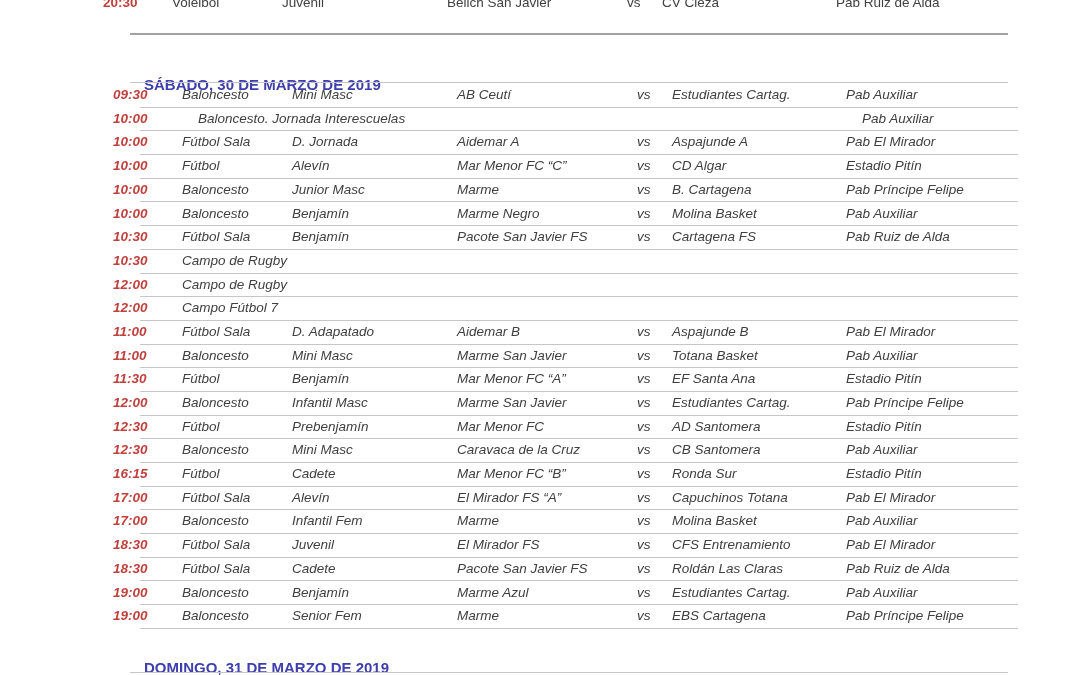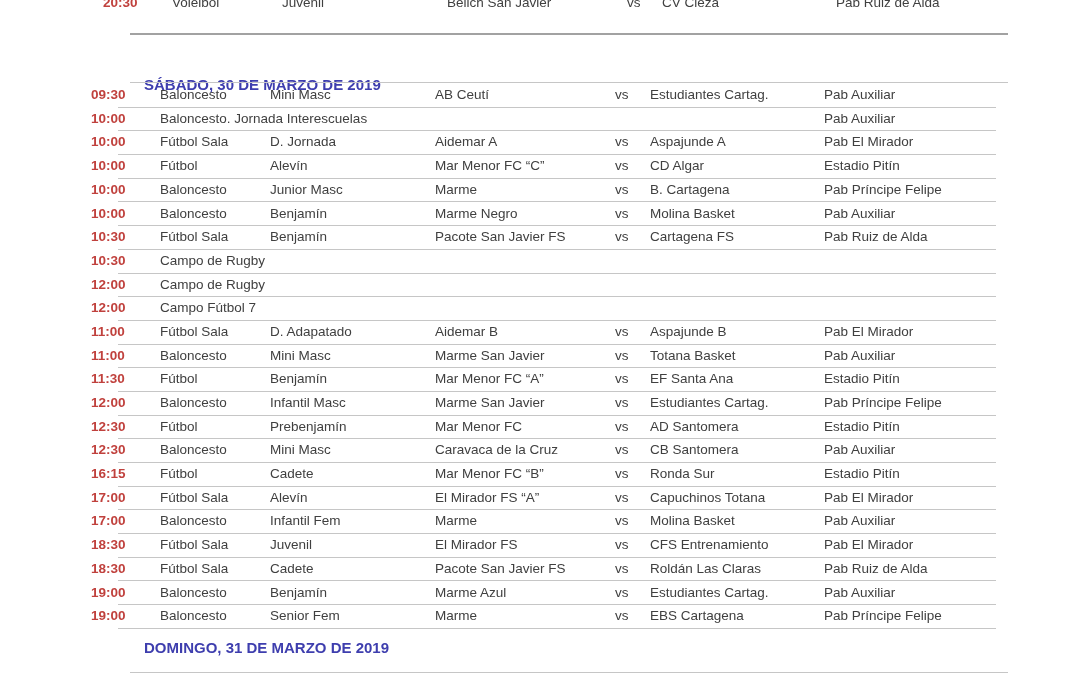--- a/index.html
+++ b/index.html
@@ -7,21 +7,21 @@
     width: 1080px;
     height: 675px;
     background: #ffffff;
     font-family: "Liberation Sans", sans-serif;
     color: #404040;
     position: relative;
     overflow: hidden;
   }
   .stage { position: absolute; inset: 0; }
 
-  .rows { position: absolute; left: 91px; top: 83px; width: 905px; }
+  .rows { position: absolute; left: 113px; top: 83px; width: 905px; font-style: italic; }
   .row {
     position: relative;
     display: flex;
     align-items: center;
     height: 23.7px;
     font-size: 13.5px;
     line-height: 1;
   }
   .row::after {
     content: "";
@@ -35,21 +35,21 @@
   .row.partial { position: absolute; left: 103px; top: -9px; width: 905px; }
   .row.partial::after { display: none; }
 
   .cell { white-space: nowrap; flex-shrink: 0; }
   .c-time  { width: 69px;  color: #c0413d; font-weight: bold; }
   .c-sport { width: 110px; }
   .c-cat   { width: 165px; }
   .c-home  { width: 180px; }
   .c-vs    { width: 35px;  }
   .c-away  { width: 174px; }
-  .c-note  { width: 664px; }
+  .c-note  { width: 664px; margin-left: 16px; }
   .c-venue { flex: 1; }
 
   .heading {
     position: absolute;
     left: 144px;
     font-size: 15px;
     font-weight: bold;
     color: #3e3eae;
     white-space: nowrap;
     line-height: 1;
@@ -275,17 +275,17 @@
         <div class="cell c-time">19:00</div>
         <div class="cell c-sport">Baloncesto</div>
         <div class="cell c-cat">Senior Fem</div>
         <div class="cell c-home">Marme</div>
         <div class="cell c-vs">vs</div>
         <div class="cell c-away">EBS Cartagena</div>
         <div class="cell c-venue">Pab Príncipe Felipe</div>
       </div>
     </div>
 
-  <div class="heading" style="top:640px">DOMINGO, 31 DE MARZO DE 2019</div>
+  <div class="heading" style="top:660px">DOMINGO, 31 DE MARZO DE 2019</div>
 
   <div class="hline" style="top:672px"></div>
 
 </div>
 
 </body></html>

